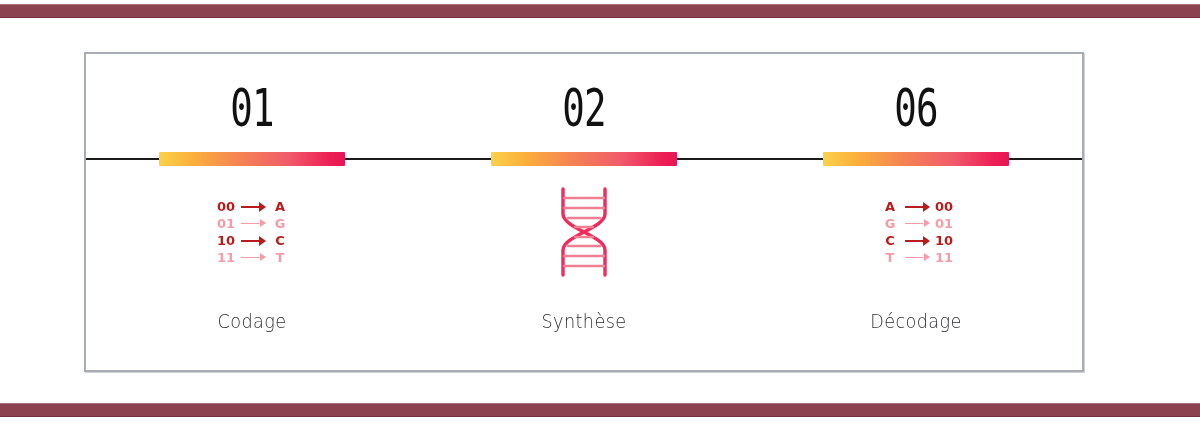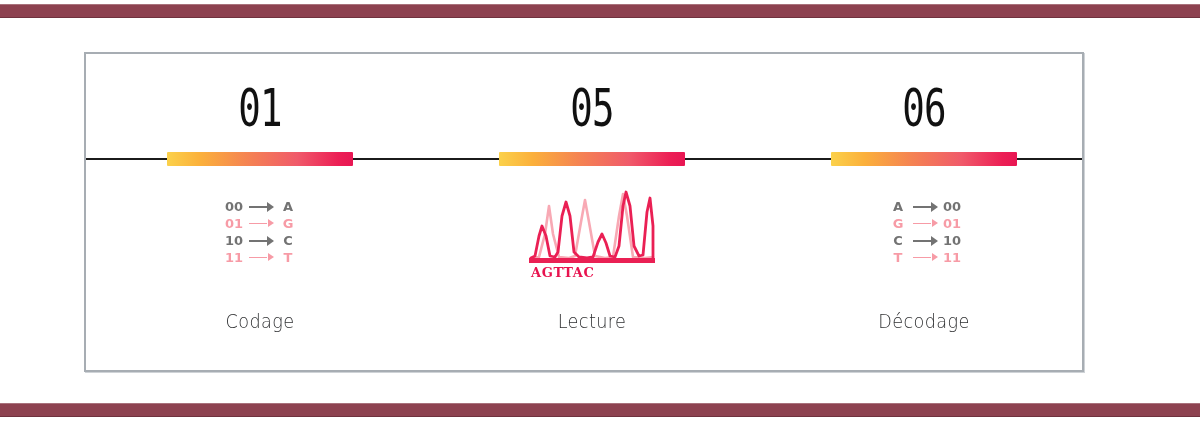--- a/index.html
+++ b/index.html
@@ -35,21 +35,21 @@
   
   .spine{
     position:absolute;
     left:0;right:0;top:104px;
     height:2px;background:#1b1b1b;
   }
 
   
   .steps{
     position:absolute;
-    left:8px;top:0;width:100%;height:100%;
+    left:0;top:0;width:100%;height:100%;
     display:flex;
   }
   .step{
     flex:1 1 0;
     position:relative;
     display:flex;
     flex-direction:column;
     align-items:center;
   }
 
@@ -96,21 +96,21 @@
     font-weight:bold;
     font-size:13px;
     line-height:15px;
   }
   .map-row{
     display:grid;
     grid-template-columns:26px 30px 22px;
     align-items:center;
     justify-items:center;
   }
-  .map-row.dark{color:#737373;}
+  .map-row.dark{color:#b91c1c;}
   .map-row.light{color:#f79ba6;}
   .arrow{
     position:relative;
     width:26px;height:12px;
     display:block;
   }
   .arrow i{
     position:absolute;left:0;top:5px;
     width:18px;height:2.4px;
     background:currentColor;display:block;
@@ -189,45 +189,46 @@
                 <i></i>
                 <b></b>
               </span>
             <span>T</span>
           </div>
         </div>
       </div>
       <div class="caption">Codage</div>
     </div>
 
-
-
-
     <div class="step">
-      <div class="num">05</div>
+      <div class="num">02</div>
       <div class="seg"></div>
       <div class="icon-wrap">
-        <div style="position:relative;width:126px;height:92px;">
-          <svg width="126" height="92" viewBox="0 0 126 92" style="position:absolute;left:0;top:0;">
-
-            <g fill="none" stroke="#f8a9b4" stroke-width="2.6" stroke-linejoin="round" stroke-linecap="round">
-              <path d="M2 72 L10 71 L16 48 L20 20 L24 48 L30 71 L40 72 L46 70 L52 36 L56 14 L60 36 L66 70 L76 72 L84 71 L90 30 L94 8 L98 30 L104 71 L116 72 L124 71"></path>
-            </g>
-
-            <g fill="none" stroke="#ea2054" stroke-width="2.8" stroke-linejoin="round" stroke-linecap="round">
-              <path d="M2 72 L6 70 L10 50 L13 40 L17 50 L21 70 L26 71 L29 66 L33 30 L37 16 L41 30 L45 66 L50 71 L58 72 L64 71 L69 56 L73 48 L77 57 L81 70 L86 71 L90 60 L94 20 L97 6 L101 20 L105 60 L110 70 L114 69 L118 26 L121 12 L124 40 L124 72"></path>
-            </g>
-
-            <rect x="0" y="72" width="126" height="5" fill="#ea2054"></rect>
-          </svg>
-          <div style="position:absolute;left:2px;top:79px;font-family:'DejaVu Serif',serif;font-weight:bold;font-size:13px;letter-spacing:.6px;color:#e8134f;">AGTTAC</div>
-        </div>
+        <svg width="86" height="92" viewBox="0 0 86 92">
+          <g fill="none" stroke="#ee2b5b" stroke-width="3.4" stroke-linecap="round">
+            <path d="M22 3 L22 28 C22 42 64 50 64 64 L64 89"></path>
+            <path d="M64 3 L64 28 C64 42 22 50 22 64 L22 89"></path>
+          </g>
+          <g stroke="#f07f92" stroke-width="2.6" stroke-linecap="round">
+            <line x1="23" y1="12" x2="63" y2="12"></line>
+            <line x1="23" y1="22" x2="63" y2="22"></line>
+            <line x1="27" y1="32" x2="59" y2="32"></line>
+            <line x1="34" y1="41" x2="52" y2="41"></line>
+            <line x1="34" y1="51" x2="52" y2="51"></line>
+            <line x1="27" y1="60" x2="59" y2="60"></line>
+            <line x1="23" y1="70" x2="63" y2="70"></line>
+            <line x1="23" y1="80" x2="63" y2="80"></line>
+          </g>
+        </svg>
       </div>
-      <div class="caption">Lecture</div>
+      <div class="caption">Synthèse</div>
     </div>
+
+
+
 
     <div class="step">
       <div class="num">06</div>
       <div class="seg"></div>
       <div class="icon-wrap">
         <div class="map">
           <div class="map-row dark">
             <span>A</span>
             <span class="arrow">
                 <i></i>

